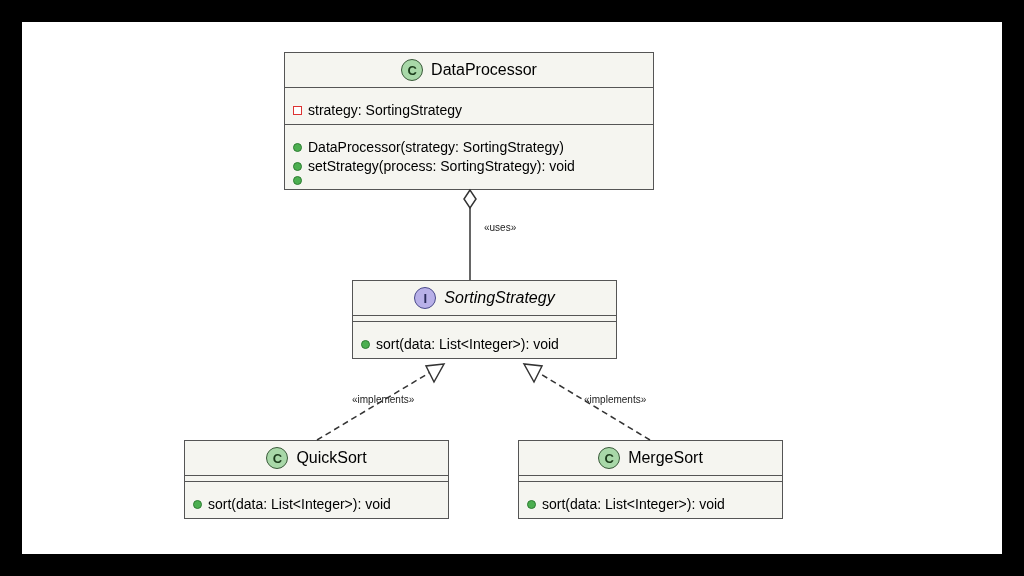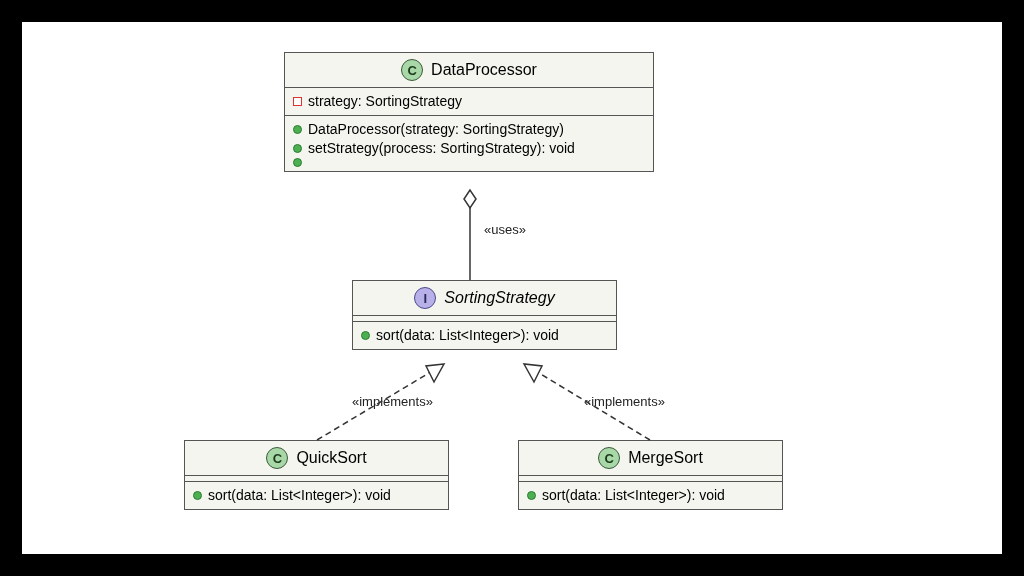--- a/index.html
+++ b/index.html
@@ -36,20 +36,21 @@
     font-size: 16px;
   }
   .uml-title .name { font-weight: 400; }
   .uml-title.italic .name { font-style: italic; }
   .uml-empty {
     height: 6px;
     border-bottom: 1.5px solid #555;
   }
   .uml-section {
     padding: 4px 8px;
+    margin-top: 9px;
   }
   .uml-section.bordered { border-bottom: 1.5px solid #555; }
   .uml-row {
     display: flex;
     align-items: center;
     gap: 6px;
     line-height: 1.35;
     white-space: nowrap;
   }
   .stereotype-badge {
@@ -81,21 +82,21 @@
     border: 1.5px solid #d33;
   }
   svg.connectors {
     position: absolute;
     left: 0; top: 0;
     width: 100%; height: 100%;
     pointer-events: none;
   }
   .rel-label {
     position: absolute;
-    font-size: 13px;
+    font-size: 10px;
     background: #fff;
     padding: 0 2px;
     color: #222;
   }
 </style>
 </head>
 <body>
 
 <div class="canvas">
 

